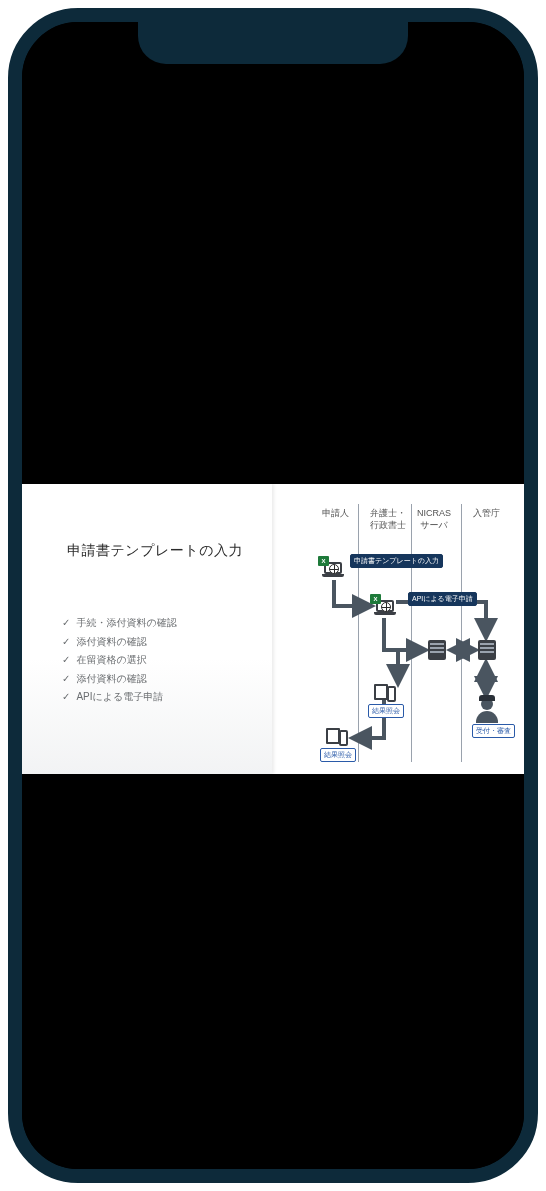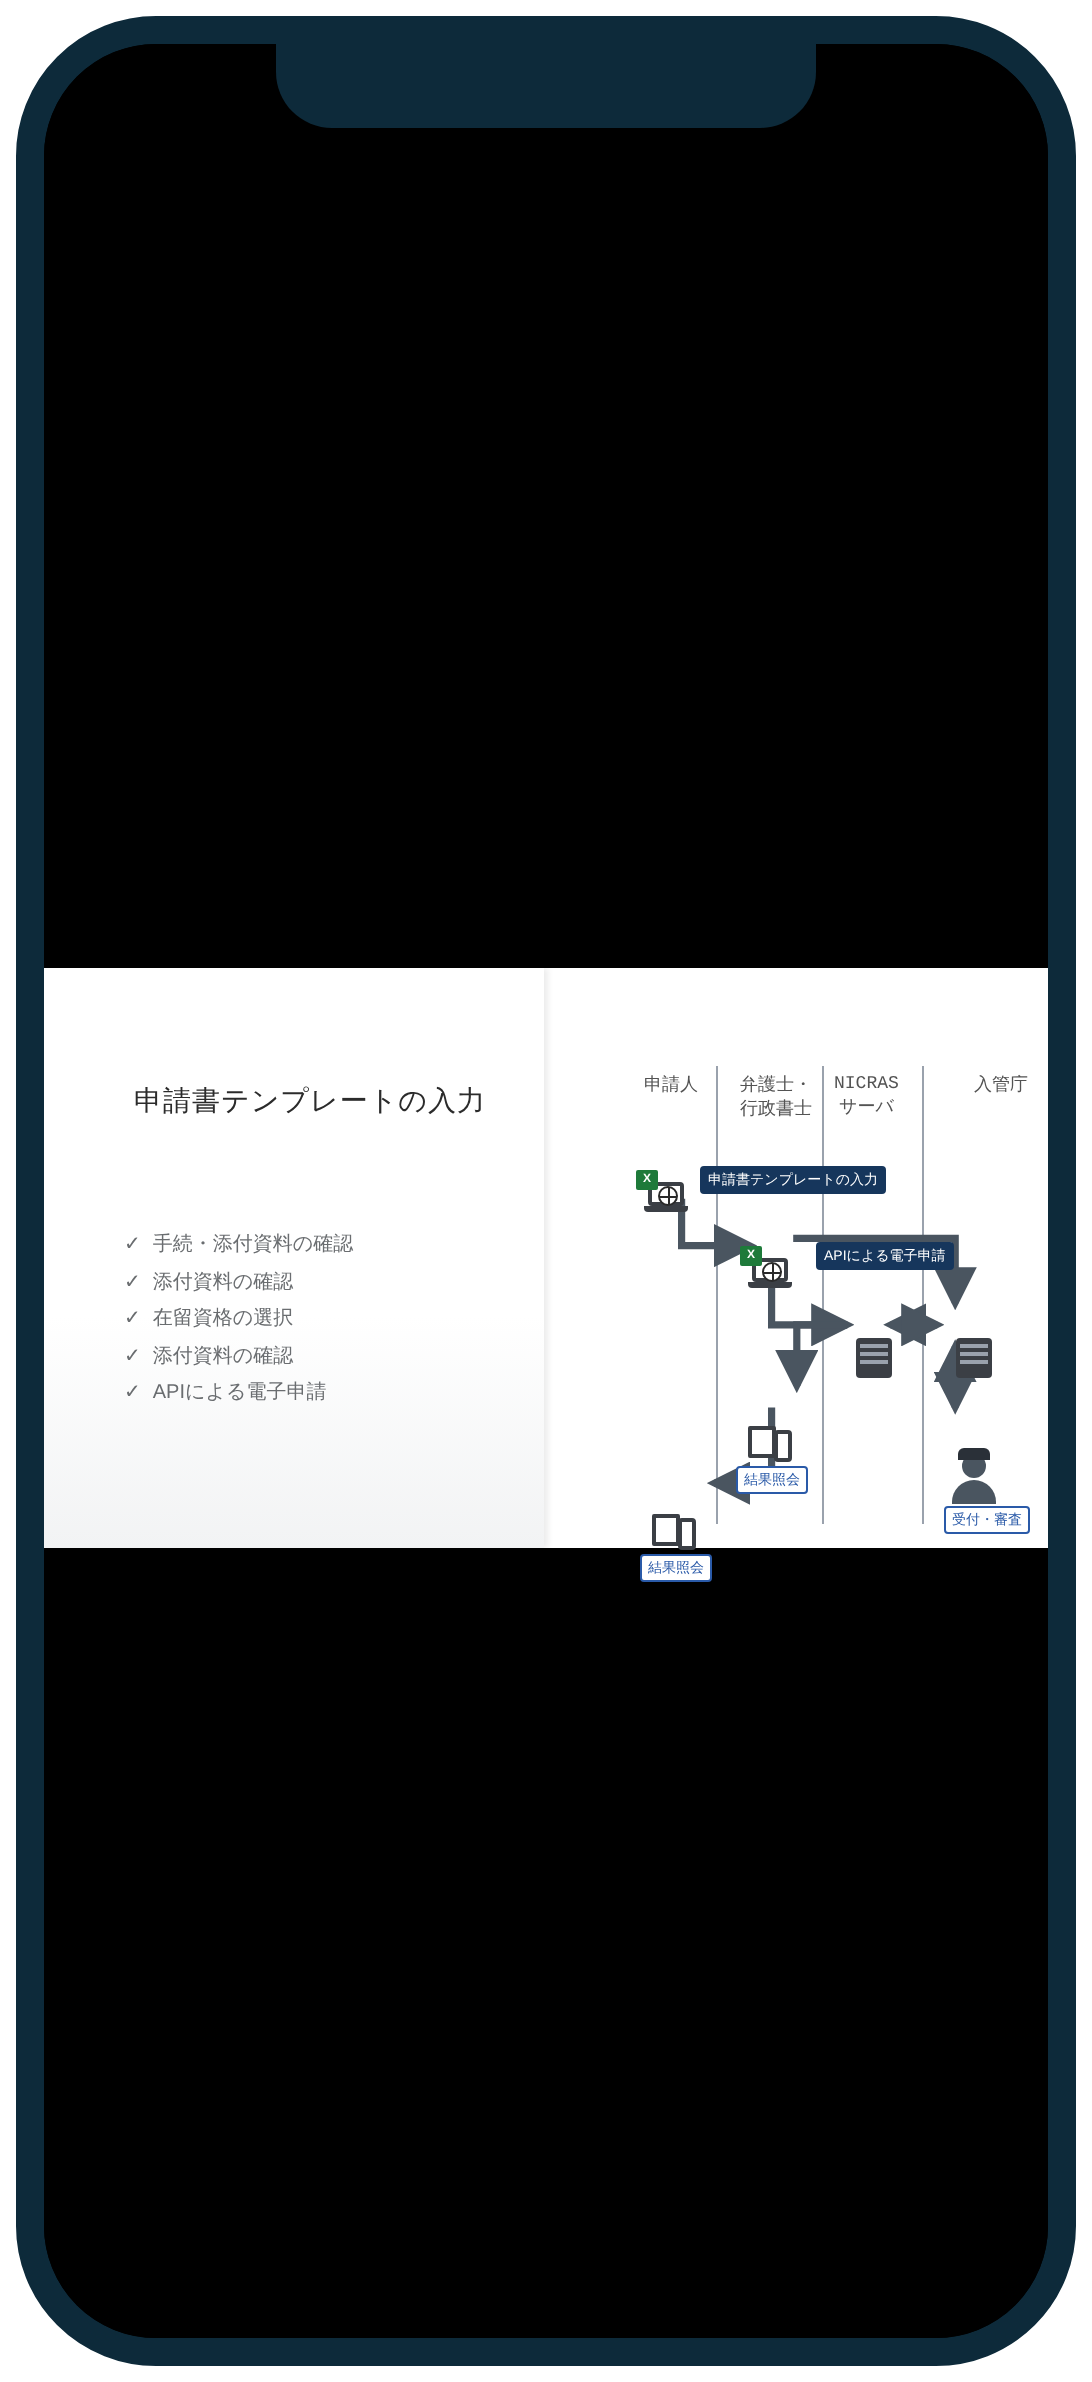--- a/index.html
+++ b/index.html
@@ -54,35 +54,34 @@
     font-size: 10px; color: #6a6d70;
     line-height: 1.85;
   }
   .checklist li { list-style: none; display: flex; gap: 6px; }
   .checkmark { color: #6a6d70; }
 
   .right-panel {
     position: absolute;
     left: 258px; top: 0; right: 0; bottom: 0;
     background: #fff;
-    margin-top: 29px;
   }
 
   .colhead {
     position: absolute;
     top: 24px;
     font-size: 9px;
     color: #535353;
     text-align: center;
     line-height: 1.3;
   }
   .col1 { left: 42px; }
   .col2 { left: 90px; }
-  .col3 { left: 137px; font-family: Liberation Mono, monospace; }
-  .col4 { left: 207px; }
+  .col3 { left: 137px; }
+  .col4 { left: 193px; }
 
   .vline {
     position: absolute; top: 20px; bottom: 12px;
     width: 1px; background: #9aa2ad;
   }
   .vl1 { left: 78px; }
   .vl2 { left: 131px; }
   .vl3 { left: 181px; }
 
   .tag {

